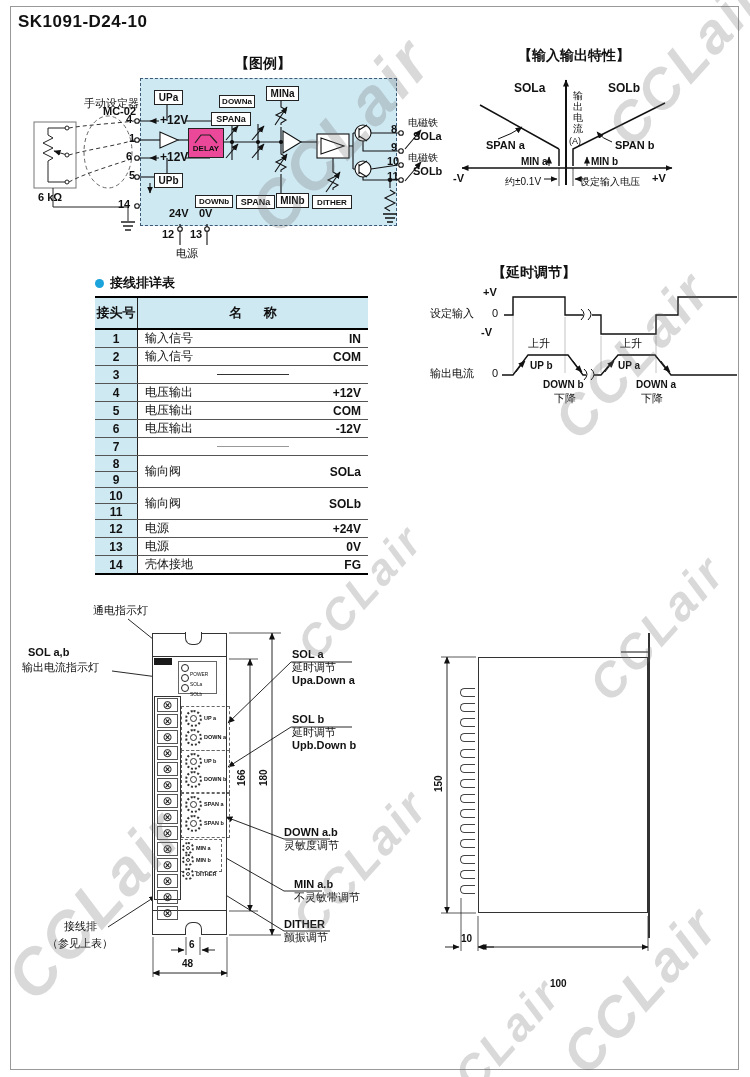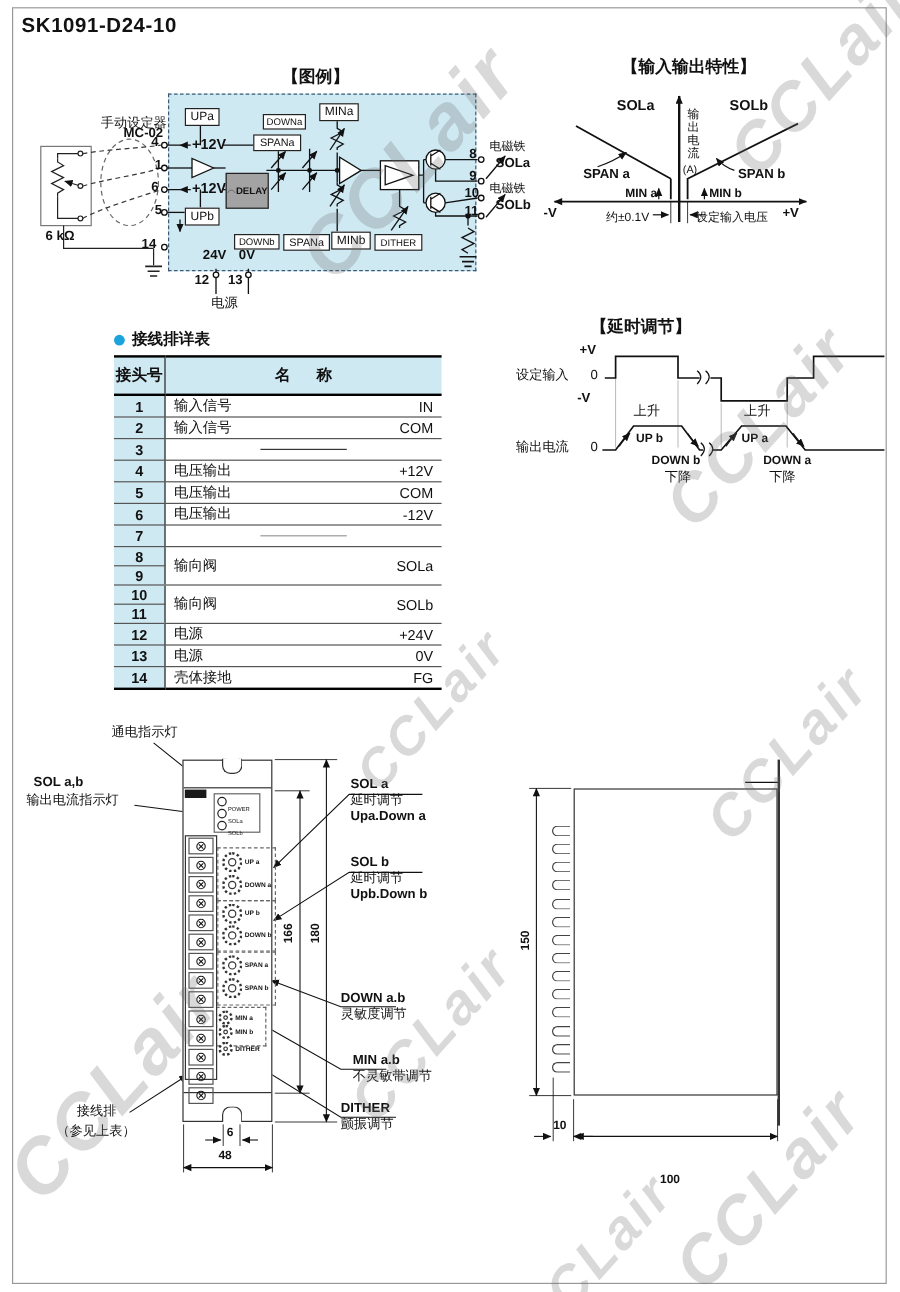--- a/index.html
+++ b/index.html
@@ -10,40 +10,40 @@
   .fs8{font-size:8px}.fs9{font-size:9px}.fs10{font-size:10px}.fs11{font-size:11px}
   .fs12{font-size:12px}.fs13{font-size:13px}.fs14{font-size:14px}.fs17{font-size:17px}
   .frame{position:absolute;left:10px;top:6px;width:727px;height:1062px;border:1px solid #999;z-index:0}
   .wm{position:absolute;z-index:6;pointer-events:none;color:rgba(110,110,110,.26);
       font-weight:bold;font-style:italic;letter-spacing:3px;white-space:nowrap;
       transform:translate(-50%,-50%) rotate(-48deg)}
   .bluebox{position:absolute;left:140px;top:78px;width:255px;height:146px;
       background:#cfe9f3;border:1.5px dashed #3a5a78;z-index:1}
   #art{position:absolute;left:0;top:0;z-index:2;pointer-events:none}
   .blk{position:absolute;z-index:3;background:#fff;border:1.2px solid #222;
-      display:flex;align-items:center;justify-content:center;font-weight:normal}
-  .delaybox{position:absolute;left:188px;top:144px;width:34px;height:28px;z-index:3;
-      background:#a3a3a3;border:1.2px solid #222;display:flex;flex-direction:row;
+      display:flex;align-items:center;justify-content:center;font-weight:bold}
+  .delaybox{position:absolute;left:188px;top:128px;width:34px;height:28px;z-index:3;
+      background:#ec4899;border:1.2px solid #222;display:flex;flex-direction:column;
       align-items:center;justify-content:center}
   .vtext{position:absolute;z-index:3;width:12px;font-size:10px;line-height:11px;
       word-break:break-all;text-align:center}
   
   #ttable{position:absolute;left:95px;top:296px;width:273px;border-collapse:collapse;
       z-index:3;font-size:12px;table-layout:fixed}
   #ttable td{padding:0;height:17px}
   #ttable .c1{width:42px;text-align:center;background:#cfe9f3;
       border-right:1.2px solid #222;border-bottom:1px solid #555;font-weight:bold}
   #ttable .c2{border-bottom:1px solid #555;padding:0 7px}
   #ttable .hrow td{background:#cfe9f3;border-top:2.2px solid #000;
       border-bottom:2.4px solid #000;height:30px;font-weight:bold;font-size:13px;text-align:center}
   #ttable .hname{white-space:pre}
   #ttable .lastrow td{border-bottom:2.6px solid #000}
   #ttable .sub td{height:15px}
   .cell{display:flex;justify-content:space-between;align-items:center}
-  .vl{font-weight:normal}
+  .vl{font-weight:bold}
   .dashline{width:72px;border-top:1.4px solid #333;margin:0 auto}
   .dashline.lite{border-top:1.2px solid #999}
   .bullet{position:absolute;left:95px;top:279px;width:9px;height:9px;border-radius:50%;
       background:#1ba3dc;z-index:3}
   
   .panel{position:absolute;left:152px;top:633px;width:75px;height:302px;
       border:1.6px solid #333;background:#fff;z-index:2;box-sizing:border-box}
   .pline{position:absolute;background:#333;z-index:2}
   .notch{position:absolute;width:15px;height:12px;background:#fff;border:1.4px solid #333;z-index:3}
   .logo{position:absolute;left:154px;top:658px;width:18px;height:7px;background:#1a1a1a;z-index:3}

